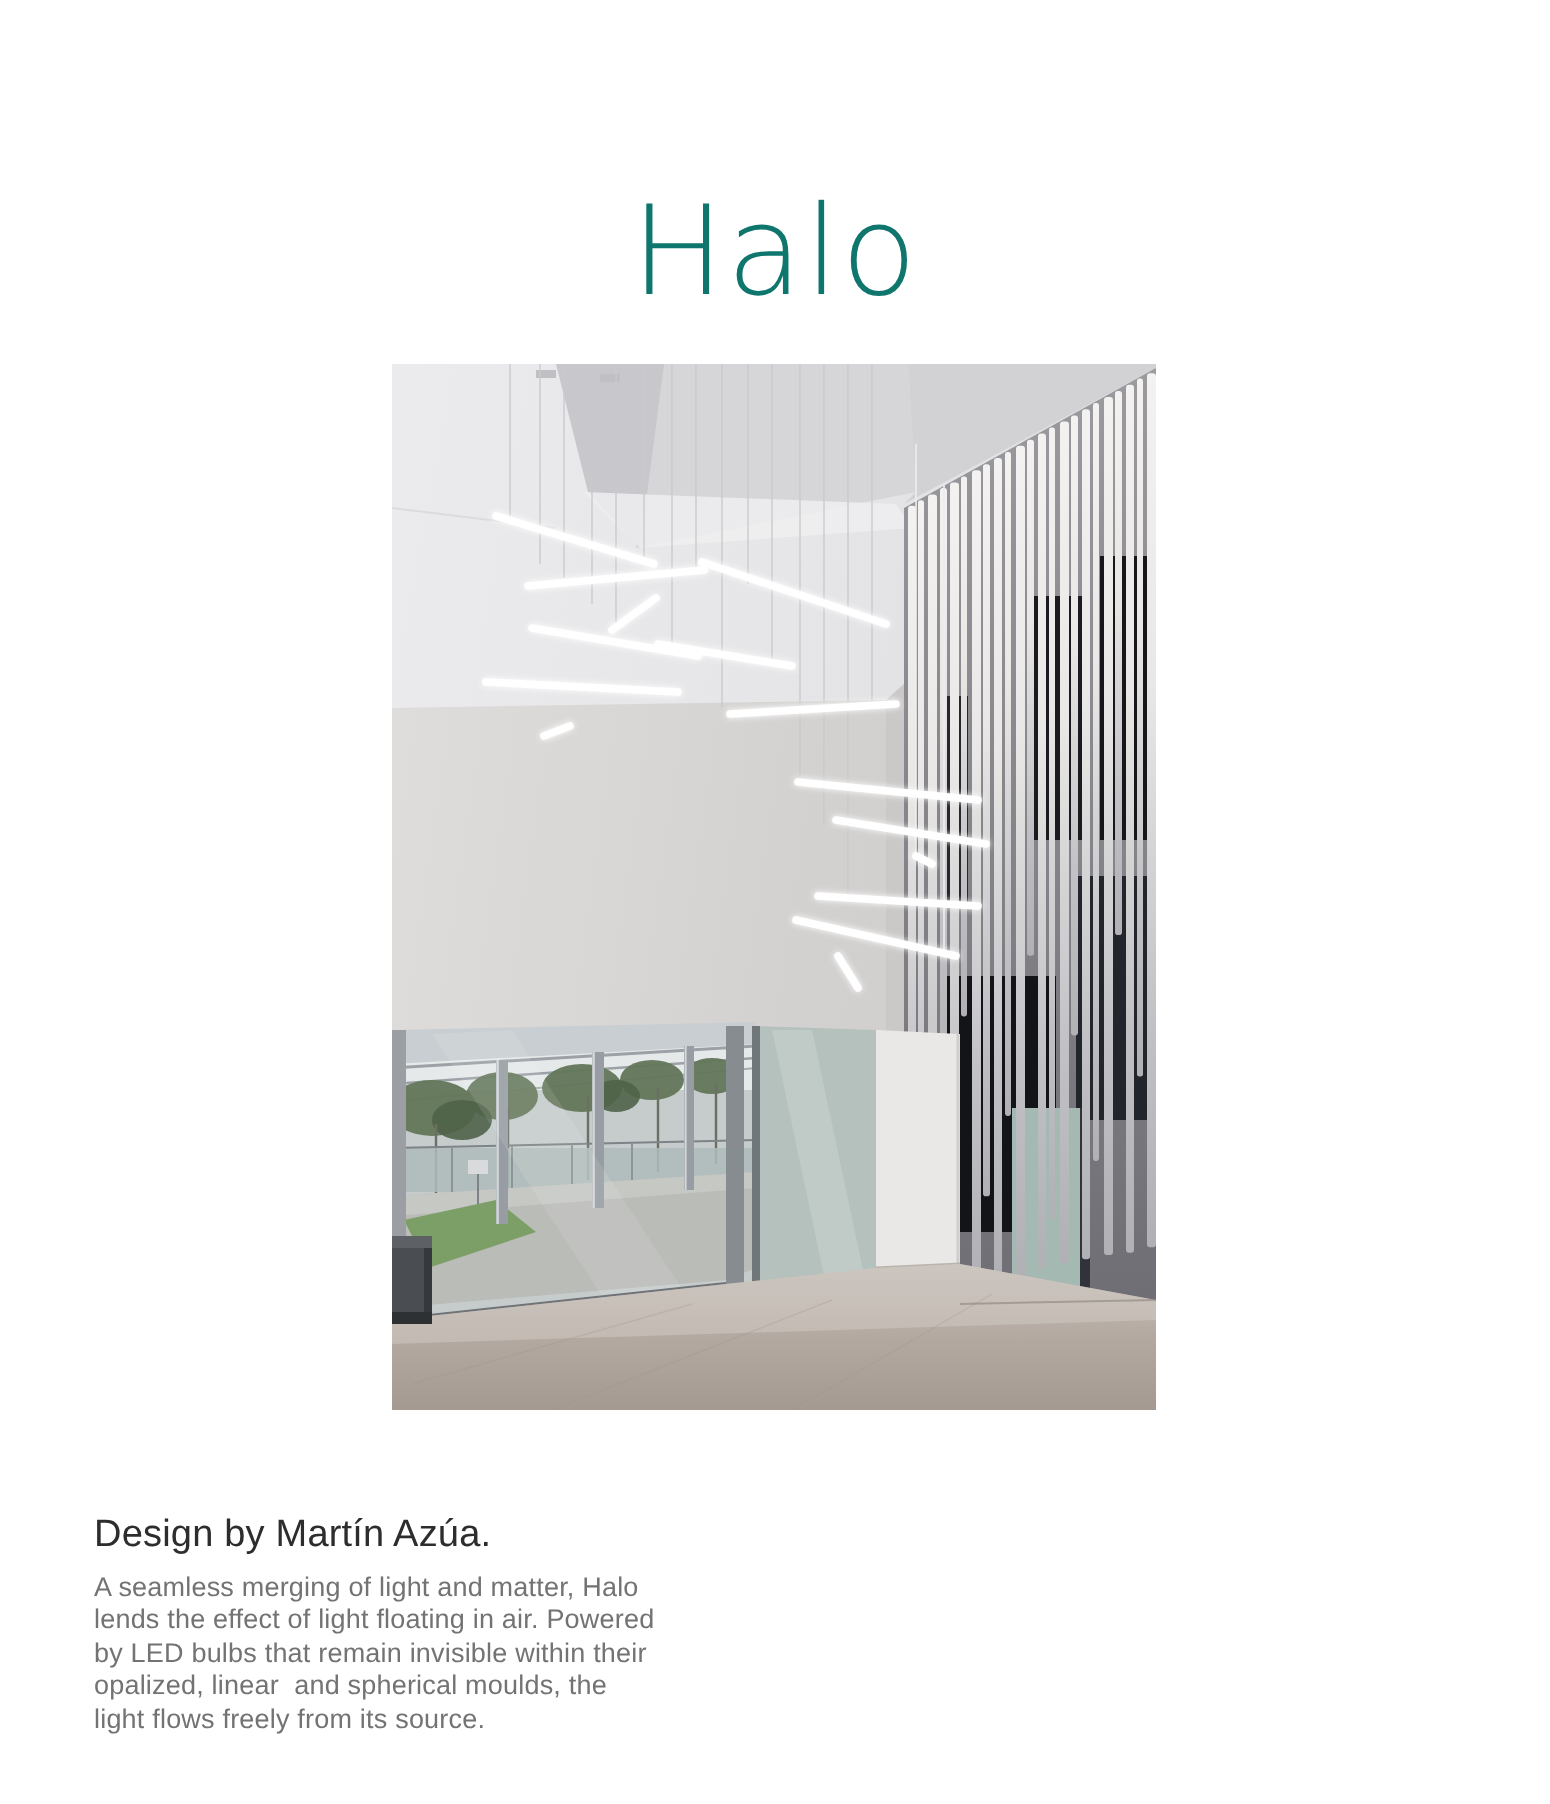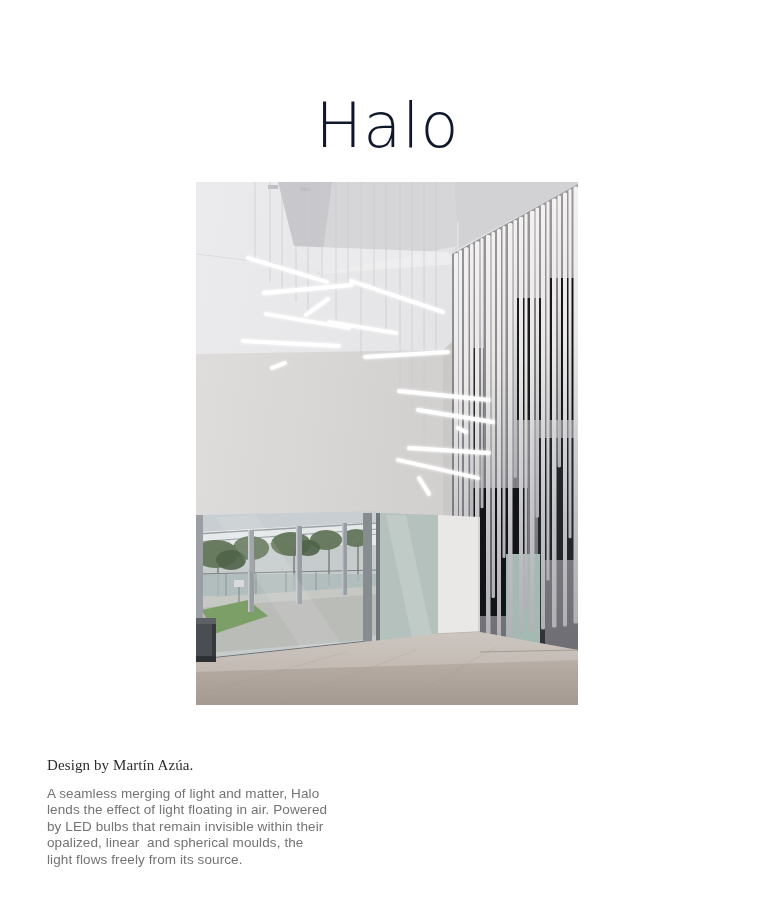--- a/index.html
+++ b/index.html
@@ -3,30 +3,30 @@
 <meta charset="utf-8">
 <style>
   html,body{margin:0;padding:0;}
   body{
     width:775px;height:902px;position:relative;background:#ffffff;
     font-family:"Liberation Sans",sans-serif;overflow:hidden;
   }
   .page-title{
     position:absolute;top:50px;left:0;width:775px;text-align:center;
     font-family:"DejaVu Sans","Liberation Sans",sans-serif;
-    font-weight:200;font-size:62px;letter-spacing:1px;color:#0f172a;
+    font-weight:200;font-size:62px;letter-spacing:1px;color:#0f766e;
     line-height:1.1;
   }
   .product-figure{
     position:absolute;left:196px;top:182px;width:382px;height:523px;margin:0;
   }
   .product-figure svg{display:block;}
   .design-credit{
     position:absolute;left:47px;top:757px;margin:0;
-    font-size:15px;color:#2d2d2d;letter-spacing:.1px;font-family:Liberation Serif, serif;
+    font-size:19px;color:#2d2d2d;letter-spacing:.1px;
   }
   .product-description{
     position:absolute;left:47px;top:786px;margin:0;
     font-size:13.5px;line-height:16.4px;color:#737373;letter-spacing:.1px;
     white-space:pre-wrap;
   }
 </style>
 </head>
 <body>
 

